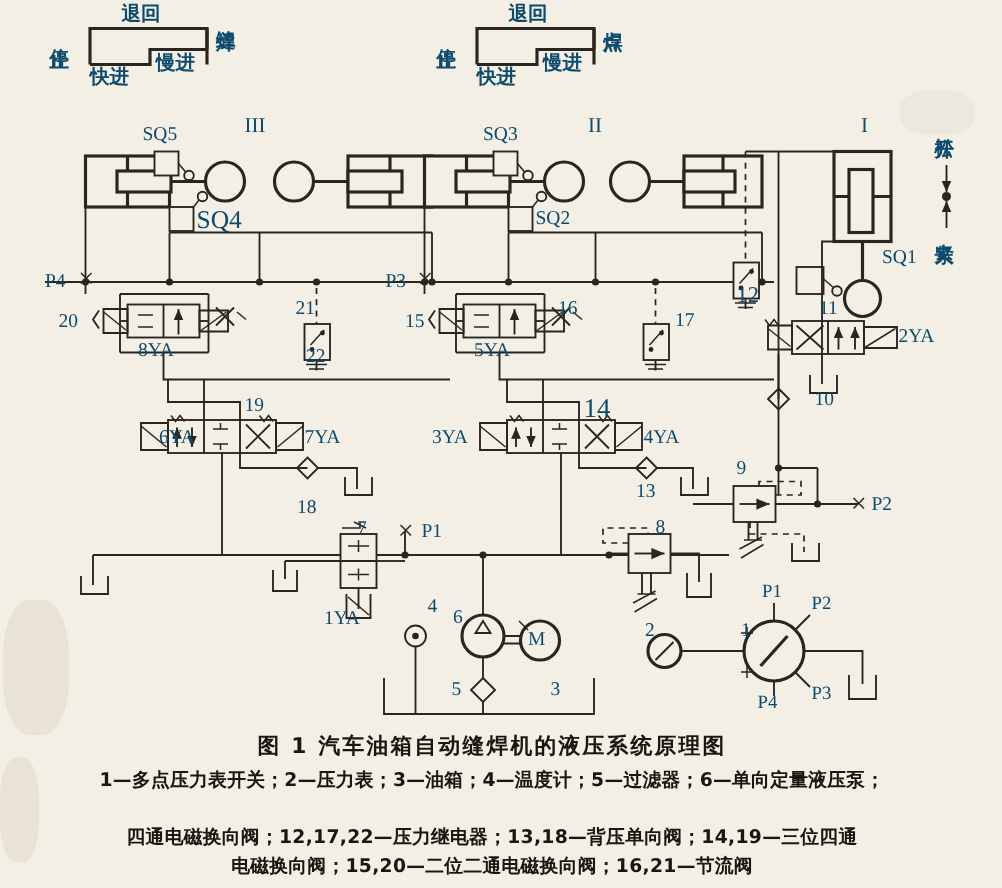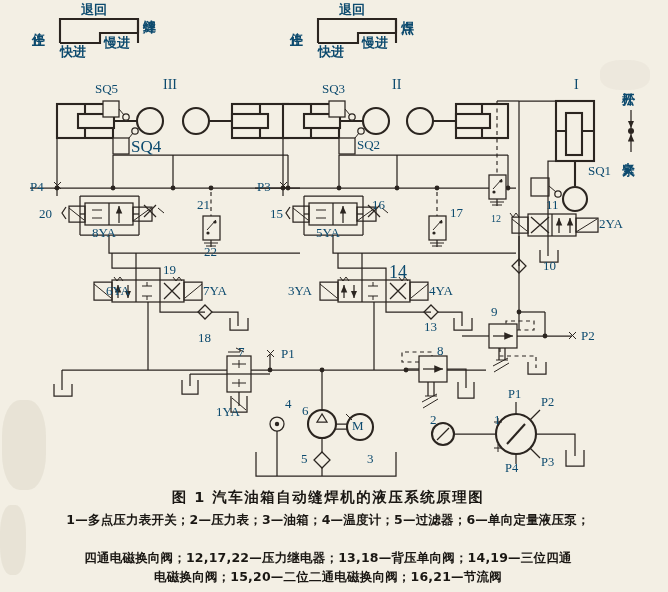--- a/index.html
+++ b/index.html
@@ -454,31 +454,31 @@
   <div class="lbl num" style="left:430px;top:413px;font-size:13px;">2</div>
   <div class="lbl num" style="left:367px;top:452px;font-size:13px;">3</div>
   <div class="lbl num" style="left:285px;top:397px;font-size:13px;">4</div>
   <div class="lbl num" style="left:301px;top:452px;font-size:13px;">5</div>
   <div class="lbl num" style="left:302px;top:404px;font-size:13px;">6</div>
   <div class="lbl num" style="left:238px;top:345px;font-size:13px;">7</div>
   <div class="lbl num" style="left:437px;top:344px;font-size:13px;">8</div>
   <div class="lbl num" style="left:491px;top:305px;font-size:13px;">9</div>
   <div class="lbl num" style="left:531px;top:259px;font-size:13px;margin-left:12px;">10</div>
   <div class="lbl num" style="left:546px;top:198px;font-size:13px;">11</div>
-  <div class="lbl num" style="left:491px;top:214px;font-size:10px;">12</div>
+  <div class="lbl num" style="left:491px;top:190px;font-size:15px;">12</div>
   <div class="lbl num" style="left:424px;top:320px;font-size:13px;">13</div>
   <div class="lbl num" style="left:389px;top:263px;font-size:18px;">14</div>
   <div class="lbl num" style="left:270px;top:207px;font-size:13px;">15</div>
   <div class="lbl num" style="left:372px;top:198px;font-size:13px;">16</div>
   <div class="lbl num" style="left:450px;top:206px;font-size:13px;">17</div>
   <div class="lbl num" style="left:198px;top:320px;font-size:13px;margin-top:11px;">18</div>
   <div class="lbl num" style="left:163px;top:263px;font-size:13px;">19</div>
   <div class="lbl num" style="left:39px;top:207px;font-size:13px;">20</div>
   <div class="lbl num" style="left:184px;top:198px;font-size:13px;margin-left:13px;">21</div>
-  <div class="lbl num" style="left:204px;top:245px;font-size:13px;">22</div>
+  <div class="lbl num" style="left:204px;top:230px;font-size:13px;">22</div>
   <div class="lbl num" style="left:352px;top:419px;font-size:13px;">M</div>
 
   <div class="lbl num" style="left:216px;top:405px;font-size:13px;">1YA</div>
   <div class="lbl num" style="left:599px;top:217px;font-size:13px;">2YA</div>
   <div class="lbl num" style="left:288px;top:284px;font-size:13px;">3YA</div>
   <div class="lbl num" style="left:429px;top:284px;font-size:13px;">4YA</div>
   <div class="lbl num" style="left:316px;top:226px;font-size:13px;">5YA</div>
   <div class="lbl num" style="left:62px;top:284px;font-size:13px;margin-left:44px;">6YA</div>
   <div class="lbl num" style="left:203px;top:284px;font-size:13px;">7YA</div>
   <div class="lbl num" style="left:92px;top:226px;font-size:13px;">8YA</div>

